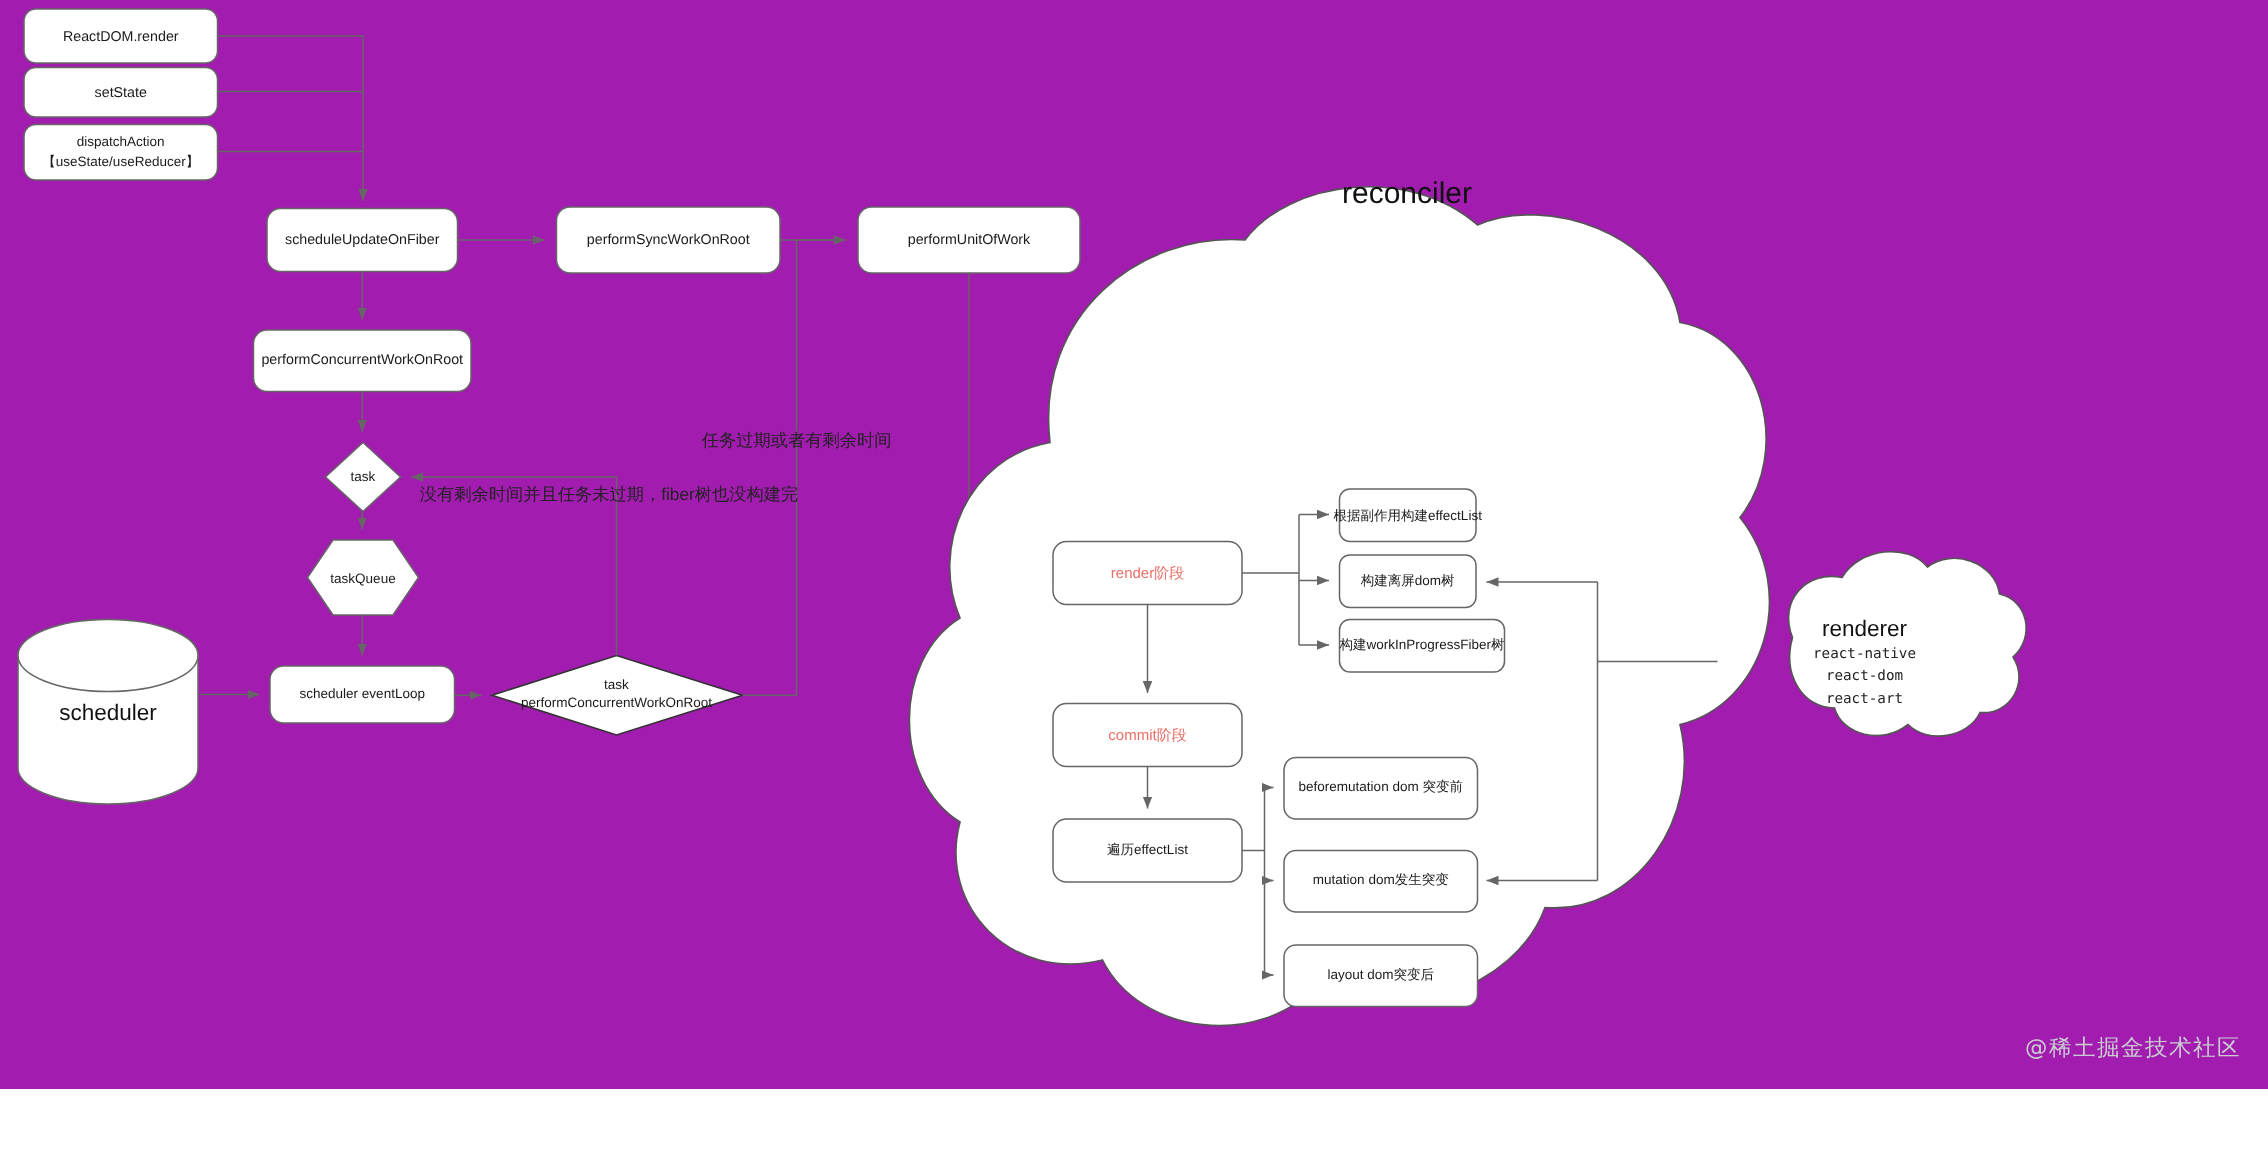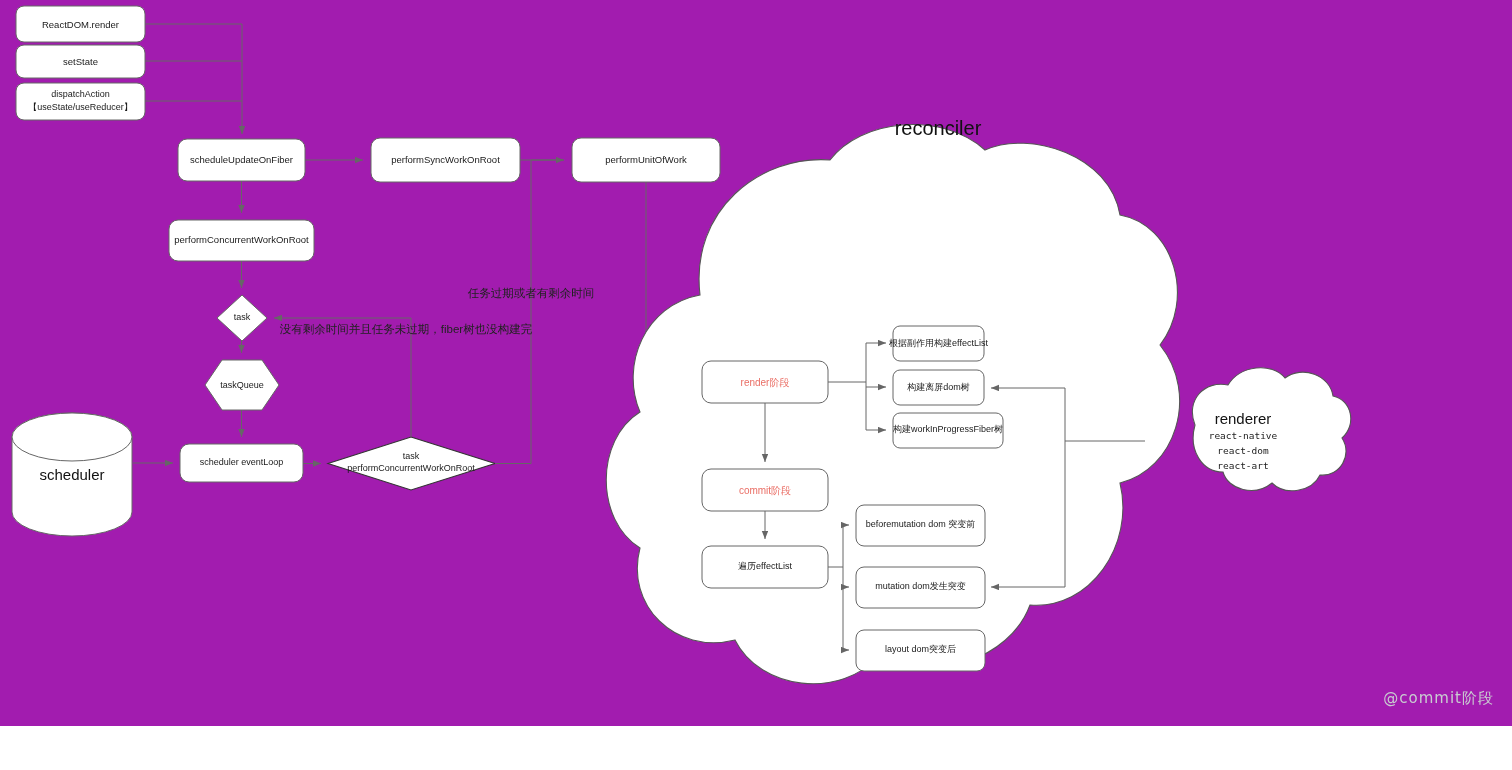--- a/index.html
+++ b/index.html
@@ -287,15 +287,15 @@
       C 1255,497 1228,490 1223,472
       C 1202,472 1188,450 1195,425
       Z"></path>
     <text class="t-renderer" x="1243" y="420">renderer</text>
     <text class="t-mono" x="1243" y="436">react-native</text>
     <text class="t-mono" x="1243" y="451">react-dom</text>
     <text class="t-mono" x="1243" y="466">react-art</text>
 
   </svg>
 
-  <div class="watermark">@commit阶段</div>
+  <div class="watermark">@稀土掘金技术社区</div>
 
 </div>
 
 </body></html>

